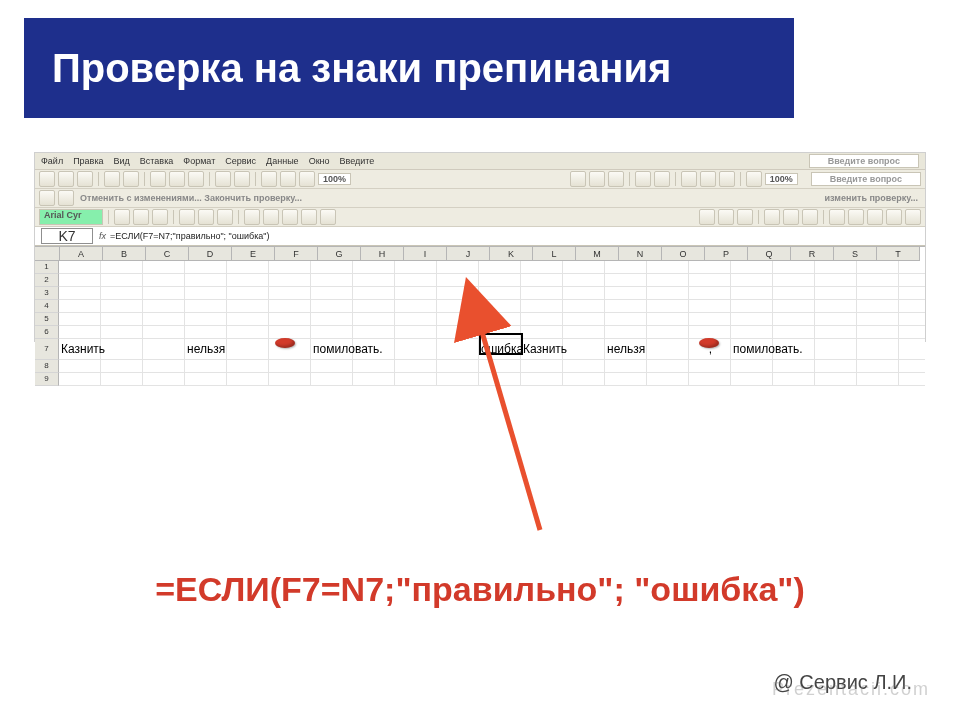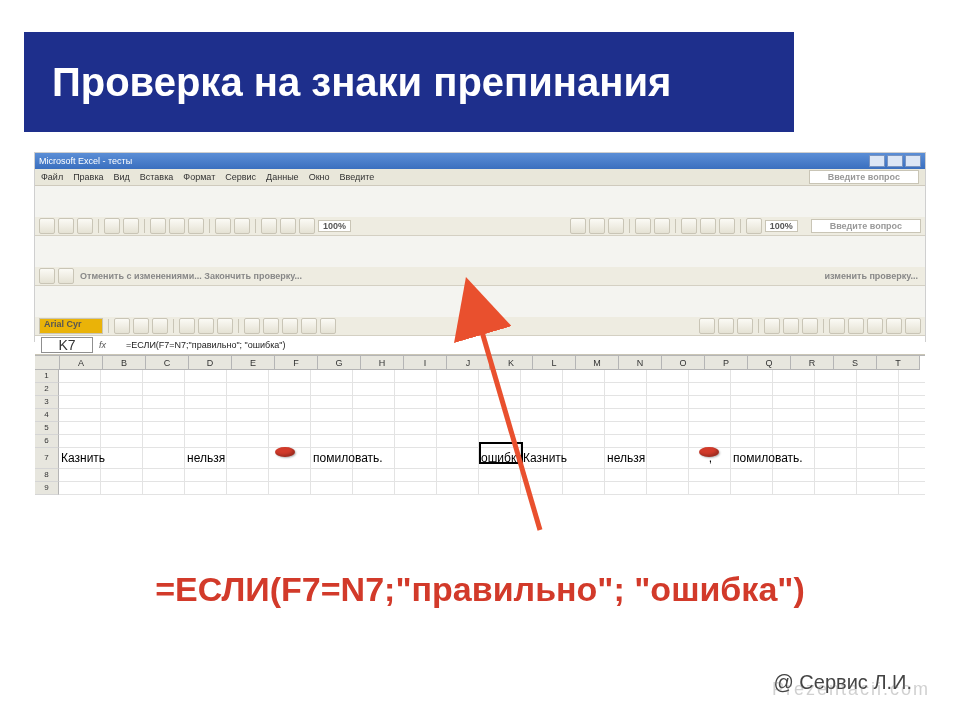--- a/index.html
+++ b/index.html
@@ -10,21 +10,21 @@
     background: #ffffff;
     font-family: Arial, "Helvetica Neue", Helvetica, sans-serif;
     overflow: hidden;
     position: relative;
   }
 
   
   .title-bar {
     position: absolute;
     left: 24px;
-    top: 32px;
+    top: 18px;
     width: 770px;
     height: 100px;
     background: #1e2f8c;
     display: flex;
     align-items: center;
     padding-left: 28px;
     box-sizing: border-box;
   }
   .title-bar span {
     color: #ffffff;
@@ -75,21 +75,20 @@
   .menu-row span { white-space: nowrap; }
 
   .toolbar-row {
     height: 18px;
     background: #eeece1;
     display: flex;
     align-items: center;
     gap: 3px;
     padding: 0 4px;
     border-bottom: 1px solid #d4d0c3;
-    margin-top: 31px;
   }
   .tb-ico {
     width: 14px; height: 14px;
     background: linear-gradient(#fbfaf5, #e5e2d4);
     border: 1px solid #c9c5b6;
     border-radius: 2px;
   }
   .tb-sep { width: 1px; height: 14px; background: #c9c5b6; margin: 0 2px; }
   .tb-text { font-size: 9px; color: #555; padding: 0 3px; white-space: nowrap; font-weight: bold; }
   .tb-spacer { flex: 1; }
@@ -99,21 +98,21 @@
     background: #fff;
     display: flex;
     align-items: center;
     border-bottom: 1px solid #c9c5b6;
   }
   .namebox {
     width: 50px; height: 14px; border: 1px solid #8f8f8f; margin: 0 6px;
     display: flex; align-items: center; justify-content: center;
     font-size: 14px; background: #fff;
   }
-  .fx { font-style: italic; color: #555; margin-right: 20px; text-align: center; }
+  .fx { font-style: italic; color: #555; margin-right: 4px; text-align: center; }
   .formula-content { font-size: 9px; color: #222; }
 
   
   .grid {
     background: #fff;
     border-top: 1px solid #b5b5b5;
   }
   .col-headers {
     display: flex;
     height: 14px;
@@ -223,28 +222,20 @@
 </style>
 </head>
 <body>
 
 <div class="title-bar">
   <span>Проверка на знаки препинания</span>
 </div>
 
 <div class="excel">
 
-  <div class="excel-titlebar">
-    <span>Microsoft Excel - тесты</span>
-    <span class="win-btns">
-      <span></span>
-      <span></span>
-      <span></span>
-    </span>
-  </div>
 
   <div class="menu-row">
     <span>Файл</span>
     <span>Правка</span>
     <span>Вид</span>
     <span>Вставка</span>
     <span>Формат</span>
     <span>Сервис</span>
     <span>Данные</span>
     <span>Окно</span>
@@ -291,21 +282,21 @@
 
   <div class="toolbar-row">
     <span class="tb-ico"></span>
     <span class="tb-ico"></span>
     <span class="tb-text" style="color:#888">Отменить с изменениями... Закончить проверку...</span>
     <span class="tb-spacer"></span>
     <span class="tb-text" style="color:#888">изменить проверку...</span>
   </div>
 
   <div class="toolbar-row">
-    <span class="tb-text" style="border:1px solid #c9c5b6;background:#eab308;padding:0 20px 4px 4px">Arial Cyr</span>
+    <span class="tb-text" style="border:1px solid #c9c5b6;background:#86efac;padding:0 20px 4px 4px">Arial Cyr</span>
     <span class="tb-sep"></span>
     <span class="tb-ico"></span>
     <span class="tb-ico"></span>
     <span class="tb-ico"></span>
     <span class="tb-sep"></span>
     <span class="tb-ico"></span>
     <span class="tb-ico"></span>
     <span class="tb-ico"></span>
     <span class="tb-sep"></span>
     <span class="tb-ico"></span>

